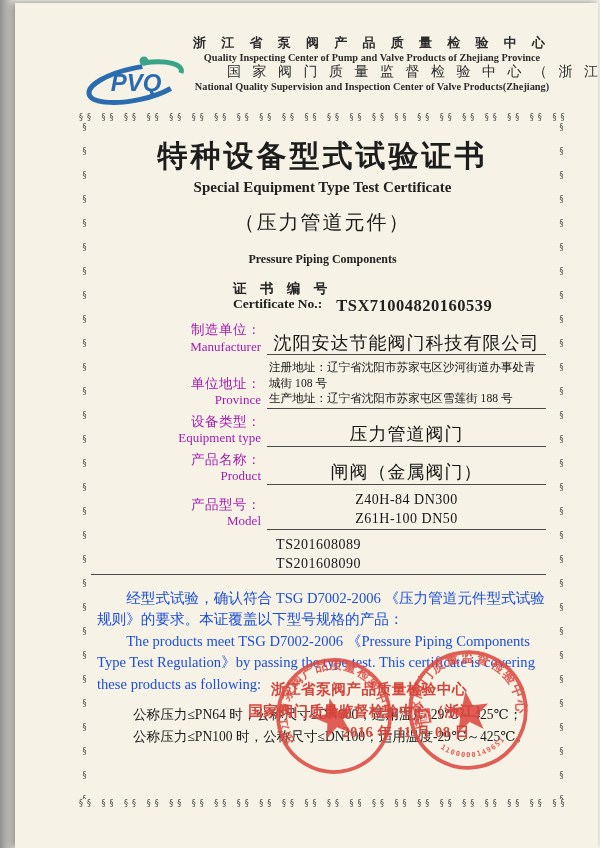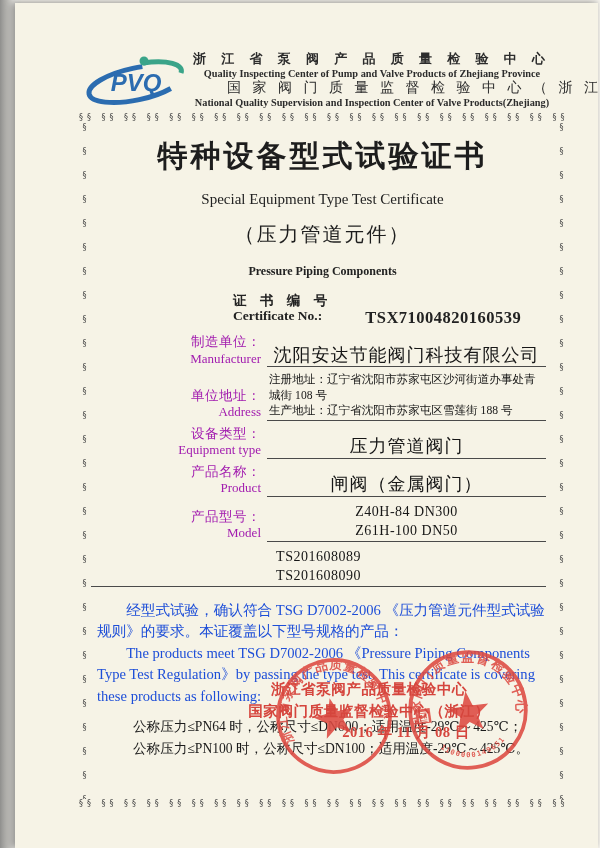--- a/index.html
+++ b/index.html
@@ -2,43 +2,43 @@
 <html><head>
 <meta charset="utf-8">
 <style>
   html,body{margin:0;padding:0;width:600px;height:848px;overflow:hidden;
     font-family:"Liberation Serif","DejaVu Serif",serif;}
   body{background:linear-gradient(90deg,#8f8f8d 0px,#b9b8b4 7px,#dddcd8 13px,#efeeea 17px,#f4f2ec 22px);}
   .paper{position:absolute;left:15px;top:3px;width:583px;height:845px;
     background:#f6f3e6;box-shadow:-4px 0 7px rgba(0,0,0,.30), 0 -2px 4px rgba(0,0,0,.12);}
   
   .logo{position:absolute;left:66px;top:48px;width:110px;height:62px;}
-  .hdr{position:absolute;right:40px;top:48px;width:372px;text-align:center;color:#2c2c2c;}
+  .hdr{position:absolute;right:40px;top:32px;width:372px;text-align:center;color:#2c2c2c;}
   .hdr .cn1{font-size:13px;font-weight:700;letter-spacing:6px;line-height:16px;white-space:nowrap;}
   .hdr .en1{font-size:10.3px;font-weight:700;line-height:13px;white-space:nowrap;}
   .hdr .cn2{font-size:14px;font-weight:400;letter-spacing:4px;line-height:16px;white-space:nowrap;padding-left:41px;}
   .hdr .en2{font-size:10.3px;font-weight:700;line-height:13px;white-space:nowrap;}
   
   .frame{position:absolute;left:64px;top:110px;width:487px;height:696px;}
   .bp{position:absolute;color:#474747;font-family:"DejaVu Sans","Liberation Sans",sans-serif;
       font-size:8px;line-height:10px;overflow:hidden;white-space:nowrap;}
   .bp-h{left:0;right:0;height:10px;letter-spacing:4px;}
   .bp-top{top:0;} .bp-bottom{bottom:0;}
   .bp-v{top:10px;bottom:10px;width:10px;writing-mode:vertical-rl;text-orientation:upright;letter-spacing:3px;}
   .bp-left{left:0;} .bp-right{right:0;}
   .content{position:absolute;left:12px;right:12px;top:10px;bottom:10px;color:#222;}
   
   .title-cn{margin-top:13px;text-align:center;font-size:30px;font-weight:600;letter-spacing:3px;color:#1d1d1d;}
-  .title-en{margin-top:14px;text-align:center;font-size:15px;font-weight:400;}
+  .title-en{margin-top:2px;text-align:center;font-size:15px;font-weight:700;}
   .sub-cn{margin-top:13px;text-align:center;font-size:20px;letter-spacing:2px;color:#1d1d1d;}
   .sub-en{margin-top:16px;text-align:center;font-size:12px;font-weight:700;}
   
   .certno{margin:14px 0 0 142px;}
   .certno .l1{font-size:13.5px;font-weight:700;letter-spacing:5px;line-height:15px;}
-  .certno .l2{display:flex;align-items:flex-end;line-height:16px;gap:29px;}
+  .certno .l2{display:flex;align-items:flex-end;line-height:16px;}
   .certno .l2 .lab{font-size:13.5px;font-weight:700;}
   .certno .l2 .num{font-size:16.5px;font-weight:700;margin-left:14px;position:relative;top:2px;letter-spacing:0.5px;}
   
   .fields{margin:10px 8px 0 0;}
   .row{display:flex;align-items:flex-end;margin-bottom:5px;}
   .lbl{width:170px;text-align:right;padding-right:6px;line-height:16.5px;color:#a21caf;}
   .lbl .cn{font-size:13.5px;letter-spacing:0.5px;}
   .lbl .en{font-size:13px;}
   .val{flex:1;border-bottom:1.4px solid #4a4a4a;text-align:center;padding-bottom:1px;}
   .val .v{font-size:18px;line-height:19.5px;letter-spacing:1px;color:#161616;}
@@ -105,21 +105,21 @@
             <div class="en">Manufacturer</div>
           </div>
           <div class="val">
               <div class="v">沈阳安达节能阀门科技有限公司</div>
             </div>
         </div>
 
         <div class="row">
           <div class="lbl">
             <div class="cn">单位地址：</div>
-            <div class="en">Address</div>
+            <div class="en">Province</div>
           </div>
           <div class="val addr">
             <div class="v">注册地址：辽宁省沈阳市苏家屯区沙河街道办事处青城街 108 号</div>
             <div class="v">生产地址：辽宁省沈阳市苏家屯区雪莲街 188 号</div>
           </div>
         </div>
 
         <div class="row">
           <div class="lbl">
             <div class="cn">设备类型：</div>

